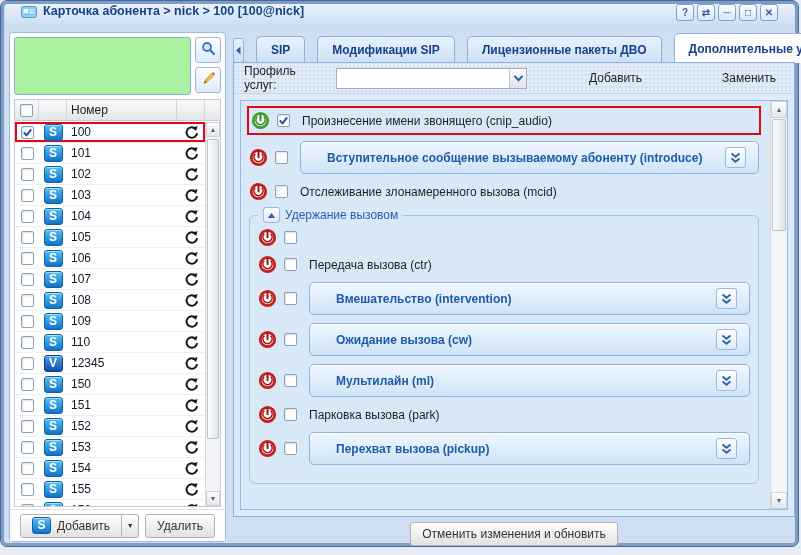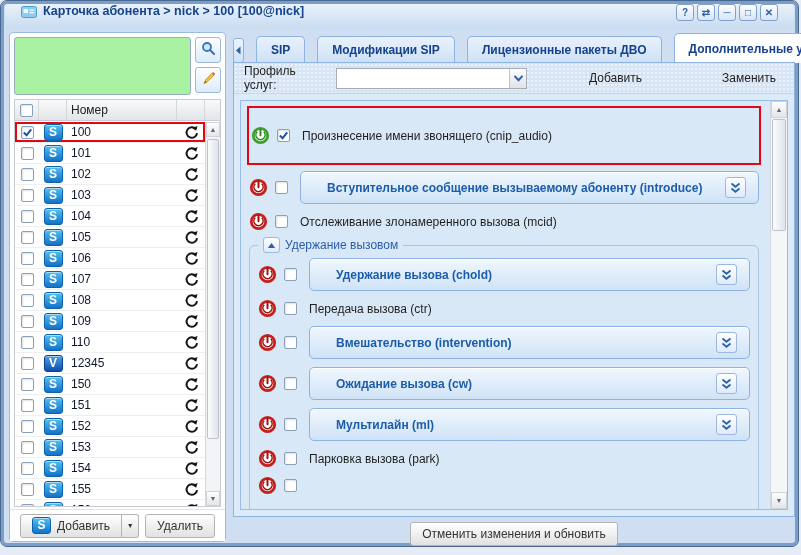--- a/index.html
+++ b/index.html
@@ -156,21 +156,21 @@
   .flat-btn.add { margin-left:46px; }
   .flat-btn.rep { margin-left:56px; }
   .services {
     position:absolute; left:6px; right:6px; top:37px; bottom:6px;
     border:1px solid #99bbe8; background:#d9e8f7; overflow:hidden;
     padding:3px 26px 0 6px;
   }
   .services .vscroll { top:0; width:17px; background:#f4f6f8; }
   .services .sb-btn { height:17px; }
   .svc { display:flex; align-items:center; margin:8px 2px; position:relative; }
-  .svc.hi { box-shadow: 0 0 0 2px #e30613; padding:18px 2px; margin:4px 2px; }
+  .svc.hi { box-shadow: 0 0 0 2px #e30613; padding:3px 2px; margin:4px 2px; }
   .pwr { width:19px; height:19px; margin-right:7px; flex:none; display:flex; }
   .svc .cb { margin-right:12px; flex:none; }
   .svc-label { color:#1f1f1f; }
   .svc-panel {
     flex:1; height:33px; border:1px solid #8db2e3; border-radius:5px;
     background:linear-gradient(#f0f7fe,#cfe3f6);
     box-shadow: inset 0 1px 0 #fff;
     display:flex; align-items:center; padding:0 12px 0 26px;
   }
   .panel-label { flex:1; font-weight:bold; color:#1c5cab; }
@@ -649,29 +649,20 @@
             </div>
             <div class="svc">
               <span class="pwr">
                 <svg width="19" height="19" viewBox="0 0 19 19">
                   <circle cx="9.5" cy="9.5" r="7.2" fill="#fff" stroke="#c3201e" stroke-width="2.8"></circle>
                   <path d="M9.5 3.6 L9.5 9.3" stroke="#a01210" stroke-width="2" stroke-linecap="round"></path>
                   <path d="M6.2 5.8 A4.6 4.6 0 1 0 12.8 5.8" fill="none" stroke="#a01210" stroke-width="1.6"></path>
                 </svg>
               </span>
               <span class="cb"></span>
-              <div class="svc-panel">
-                <span class="panel-label">Удержание вызова (chold)</span>
-                <span class="exp-btn">
-                  <svg width="11" height="12" viewBox="0 0 11 12">
-                    <path d="M1.5 1.5 L5.5 4.8 L9.5 1.5" fill="none" stroke="#2b63a8" stroke-width="1.8"></path>
-                    <path d="M1.5 6.5 L5.5 9.8 L9.5 6.5" fill="none" stroke="#2b63a8" stroke-width="1.8"></path>
-                  </svg>
-                </span>
-              </div>
             </div>
             <div class="svc">
               <span class="pwr">
                 <svg width="19" height="19" viewBox="0 0 19 19">
                   <circle cx="9.5" cy="9.5" r="7.2" fill="#fff" stroke="#c3201e" stroke-width="2.8"></circle>
                   <path d="M9.5 3.6 L9.5 9.3" stroke="#a01210" stroke-width="2" stroke-linecap="round"></path>
                   <path d="M6.2 5.8 A4.6 4.6 0 1 0 12.8 5.8" fill="none" stroke="#a01210" stroke-width="1.6"></path>
                 </svg>
               </span>
               <span class="cb"></span>
@@ -747,20 +738,29 @@
             </div>
             <div class="svc">
               <span class="pwr">
                 <svg width="19" height="19" viewBox="0 0 19 19">
                   <circle cx="9.5" cy="9.5" r="7.2" fill="#fff" stroke="#c3201e" stroke-width="2.8"></circle>
                   <path d="M9.5 3.6 L9.5 9.3" stroke="#a01210" stroke-width="2" stroke-linecap="round"></path>
                   <path d="M6.2 5.8 A4.6 4.6 0 1 0 12.8 5.8" fill="none" stroke="#a01210" stroke-width="1.6"></path>
                 </svg>
               </span>
               <span class="cb"></span>
+              <div class="svc-panel">
+                <span class="panel-label">Перехват вызова (pickup)</span>
+                <span class="exp-btn">
+                  <svg width="11" height="12" viewBox="0 0 11 12">
+                    <path d="M1.5 1.5 L5.5 4.8 L9.5 1.5" fill="none" stroke="#2b63a8" stroke-width="1.8"></path>
+                    <path d="M1.5 6.5 L5.5 9.8 L9.5 6.5" fill="none" stroke="#2b63a8" stroke-width="1.8"></path>
+                  </svg>
+                </span>
+              </div>
             </div>
           </div>
           <div class="vscroll">
           <span class="sb-btn up">▲</span>
           <div class="sb-thumb" style="top:18px; height:112px;"></div>
           <span class="sb-btn down">▼</span>
         </div>
       </div>
     </div>
 

